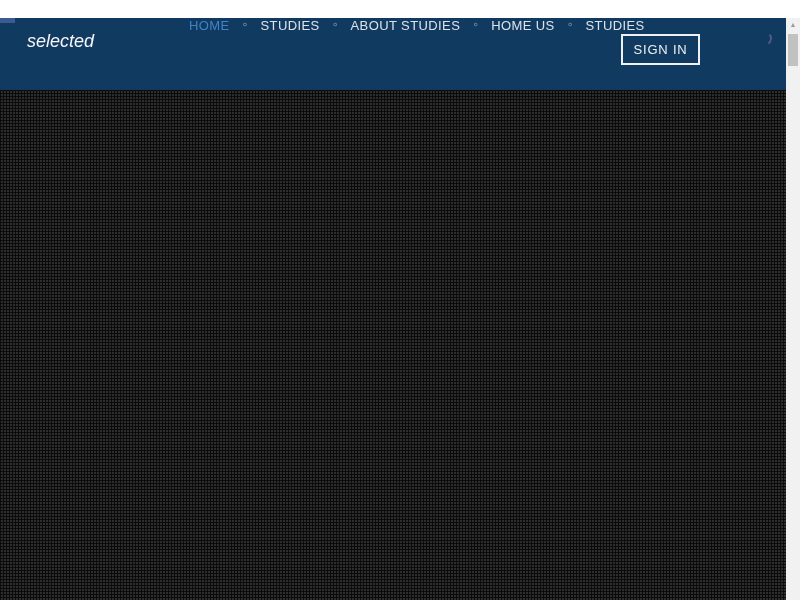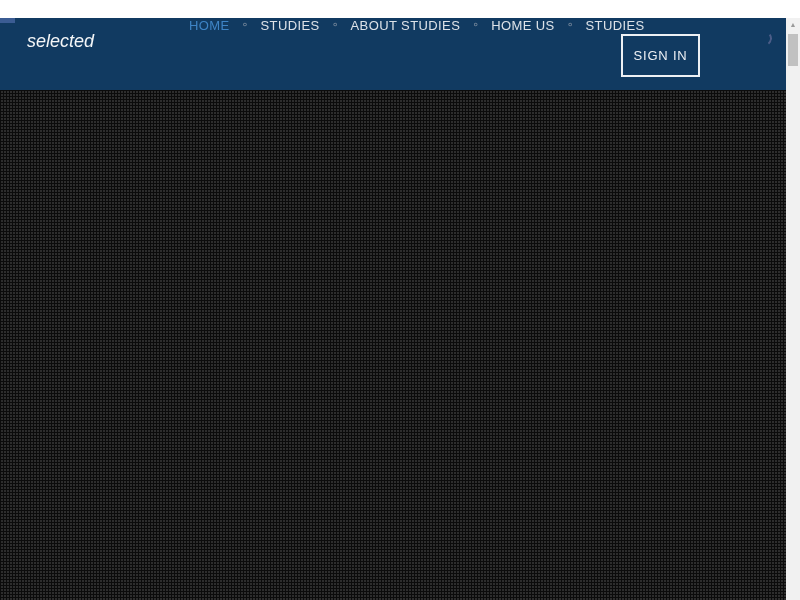--- a/index.html
+++ b/index.html
@@ -39,21 +39,21 @@
   .nav-item {
     font-size: 13px; letter-spacing: 0.4px; color: #dde2e8;
     text-decoration: none; cursor: pointer; white-space: nowrap;
   }
   .nav-item.active { color: #3e84c6; }
   .nav-sep {
     font-size: 11px; color: #7f8ea0; line-height: 1;
     transform: translateY(1px);
   }
   .signin-button {
-    position: absolute; left: 621px; top: 16px; width: 79px; height: 43px;
+    position: absolute; left: 621px; top: 16px; width: 79px; height: 31px;
     background: transparent; border: 2px solid #edf0f4; color: #eef1f5;
     font-family: "Liberation Sans", sans-serif;
     font-size: 13px; letter-spacing: 0.8px; cursor: pointer;
   }
   .spinner {
     position: absolute; left: 757px; top: 13px; width: 15px; height: 15px;
     border: 2px solid transparent; border-right-color: #4c5d88;
     border-radius: 50%; transform: rotate(8deg);
   }
   .top-left-artifact {

